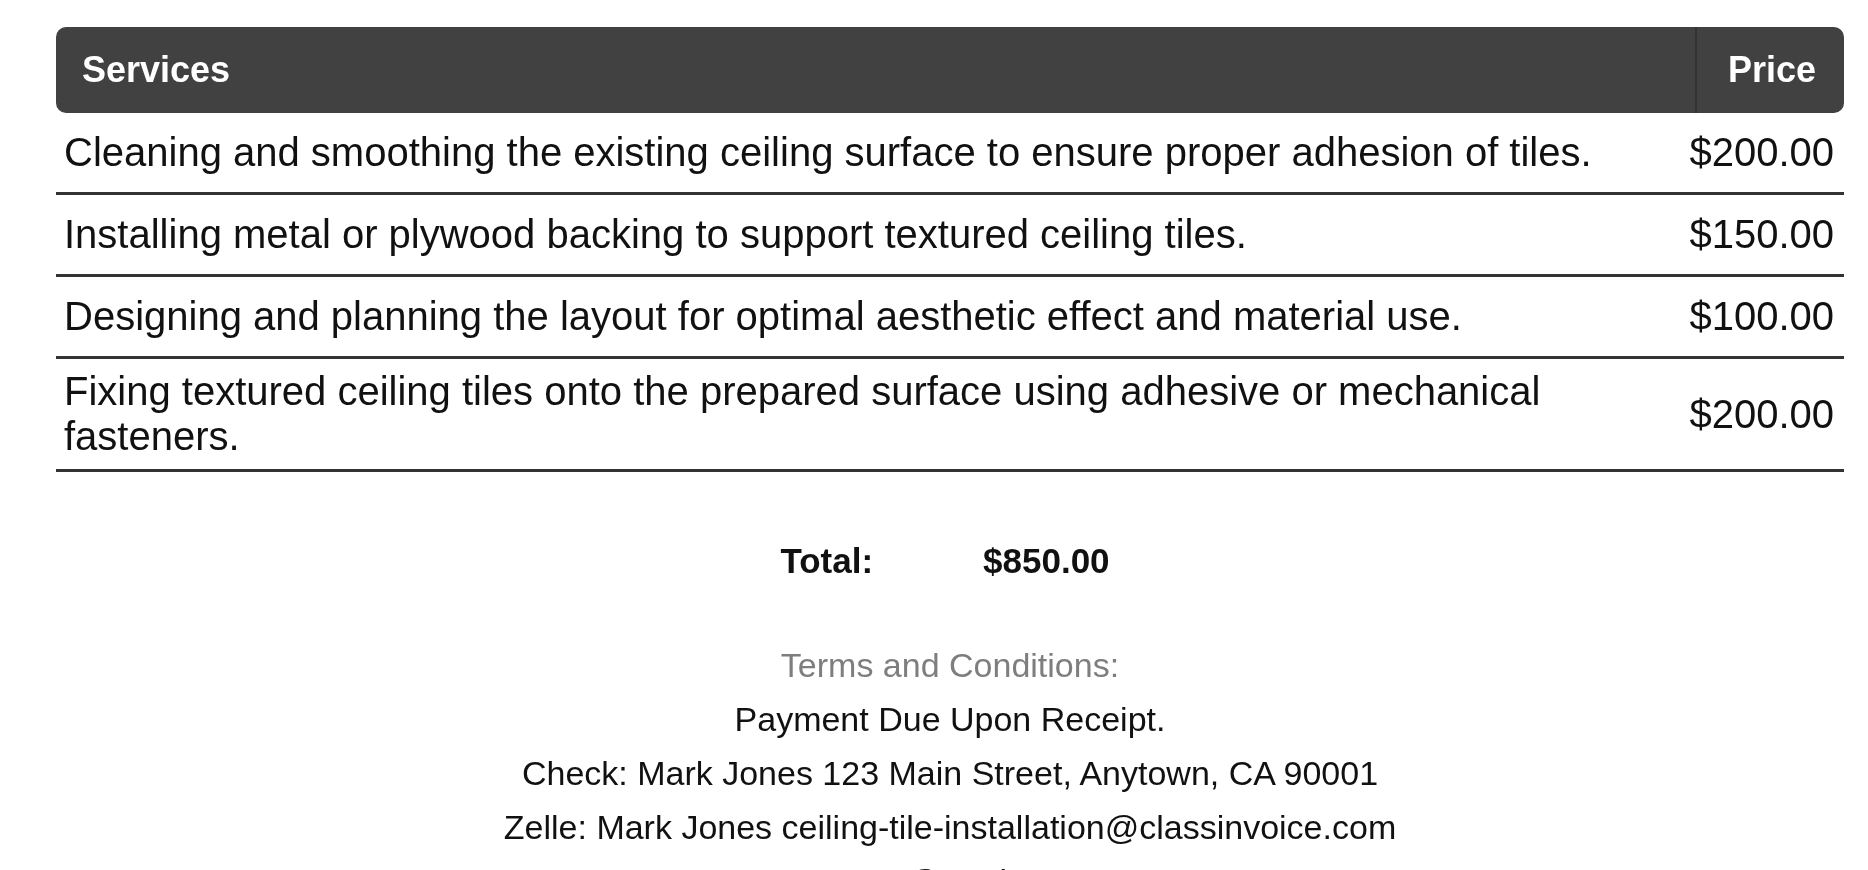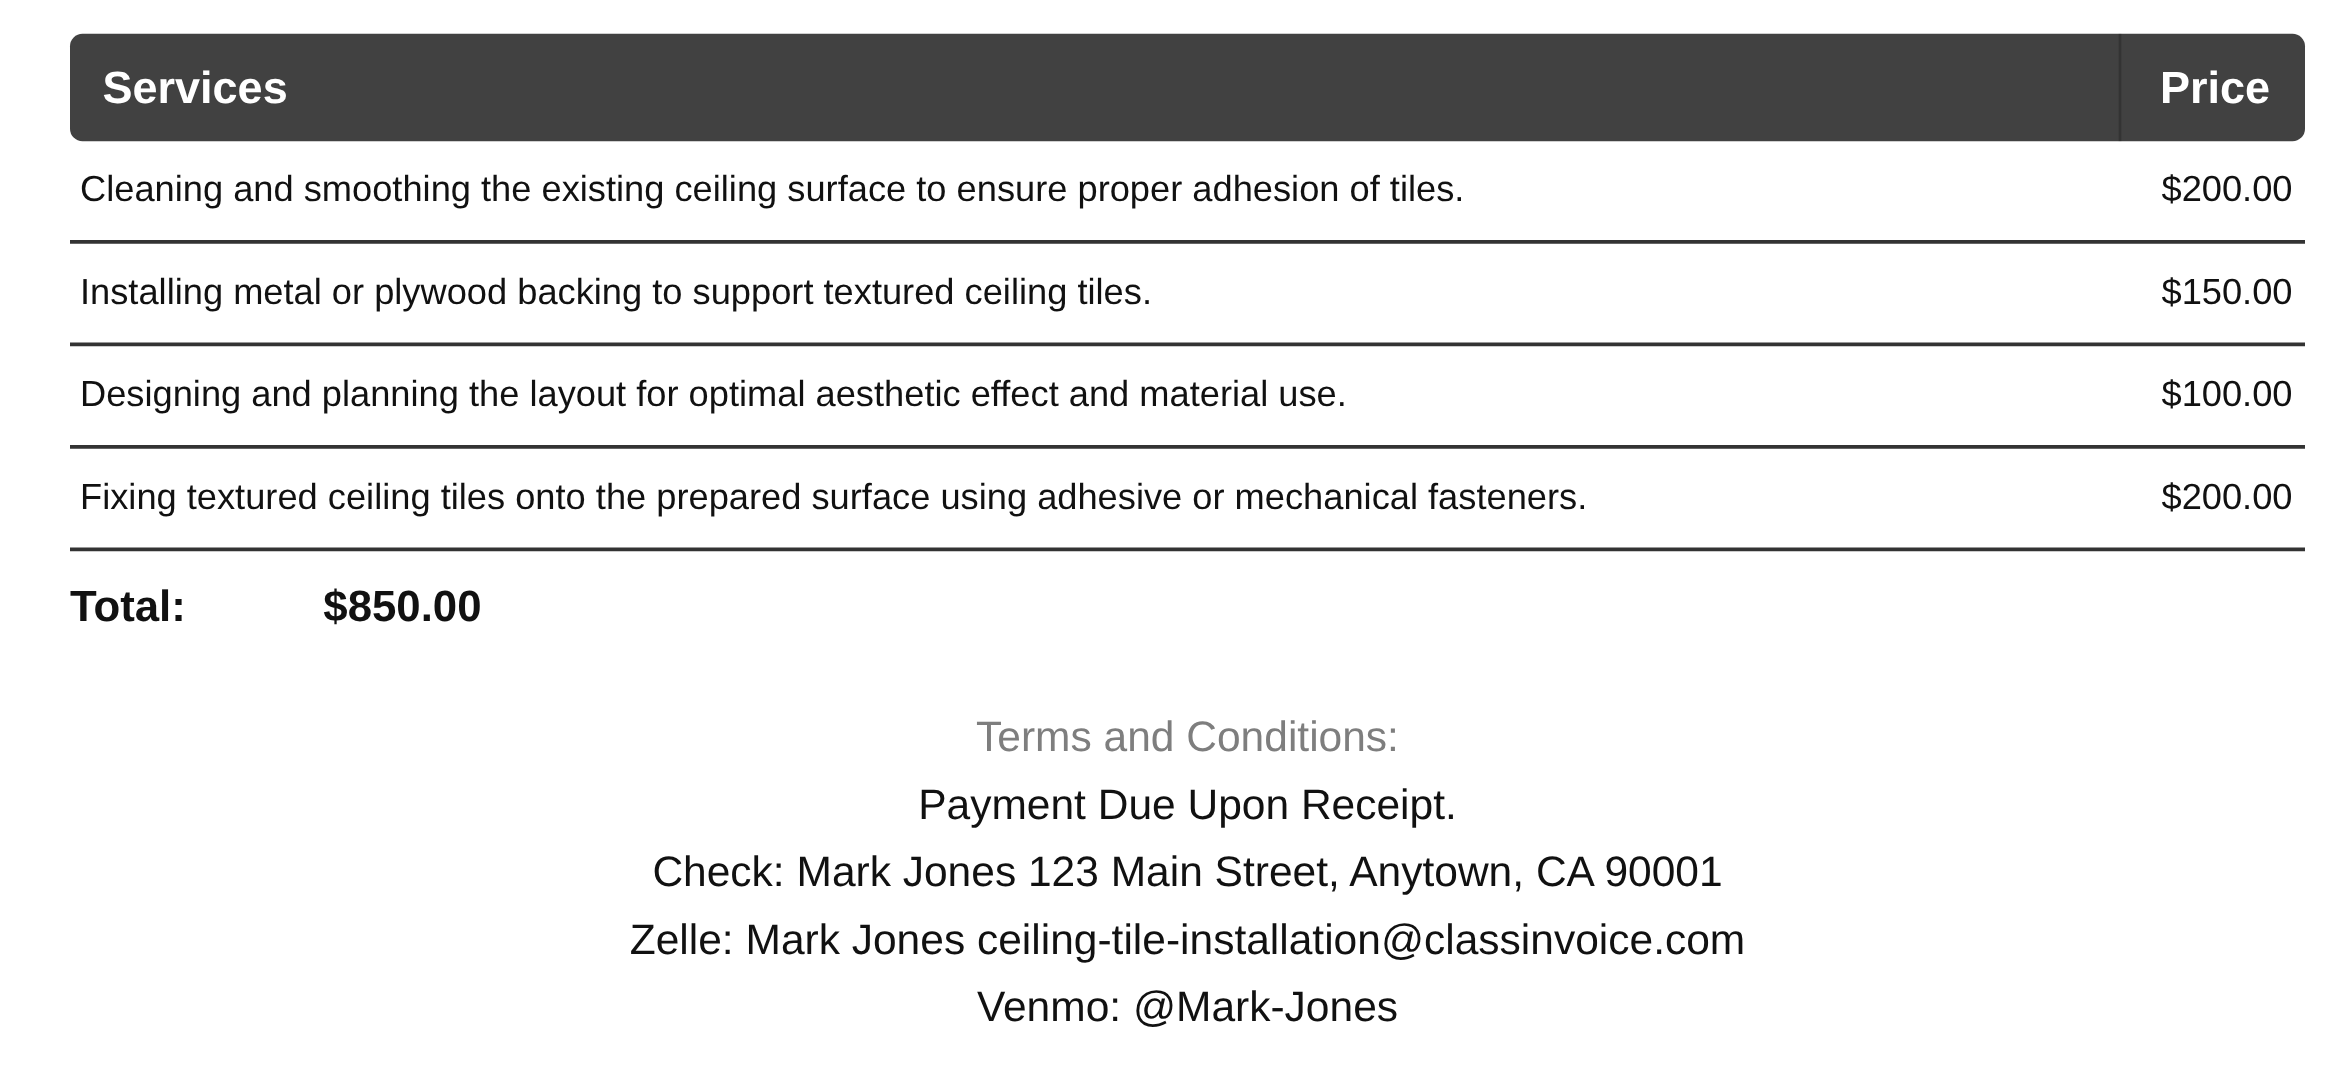--- a/index.html
+++ b/index.html
@@ -49,43 +49,44 @@
     justify-content: flex-end;
     padding-right: 28px;
     border-left: 2px solid var(--header-divider, #333333);
   }
 
   .trow {
     display: flex;
     align-items: center;
     min-height: 82px;
     border-bottom: 3px solid var(--row-border, #333333);
-    font-size: 29px;
+    font-size: 40px;
   }
 
   .td-service {
     flex: 1;
     padding: 10px 20px 10px 8px;
   }
 
   .td-price {
     white-space: nowrap;
     text-align: right;
     padding-right: 10px;
   }
 
   .total-row {
     display: flex;
-    justify-content: flex-start;
+    justify-content: center;
     align-items: baseline;
     gap: 110px;
     padding: 24px 10px 0 0;
     font-size: 35px;
     font-weight: bold;
     line-height: 42px;
+    margin-top: 44px;
   }
 
   
   .terms {
     margin-top: 56px;
     font-size: 34px;
     line-height: 54px;
     text-align: center;
   }
 

